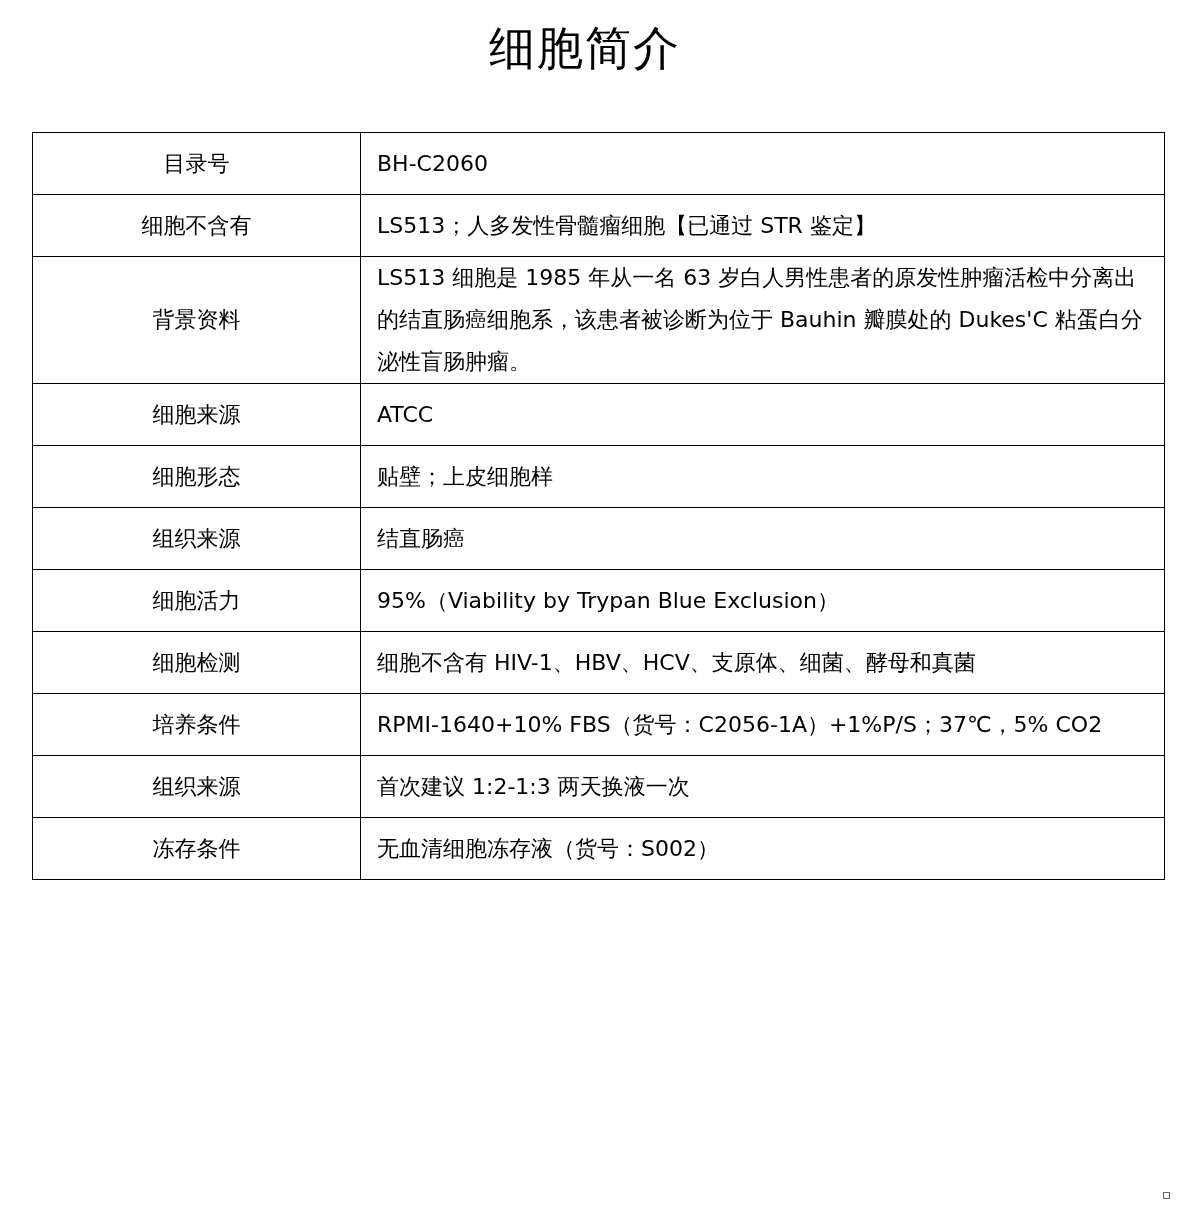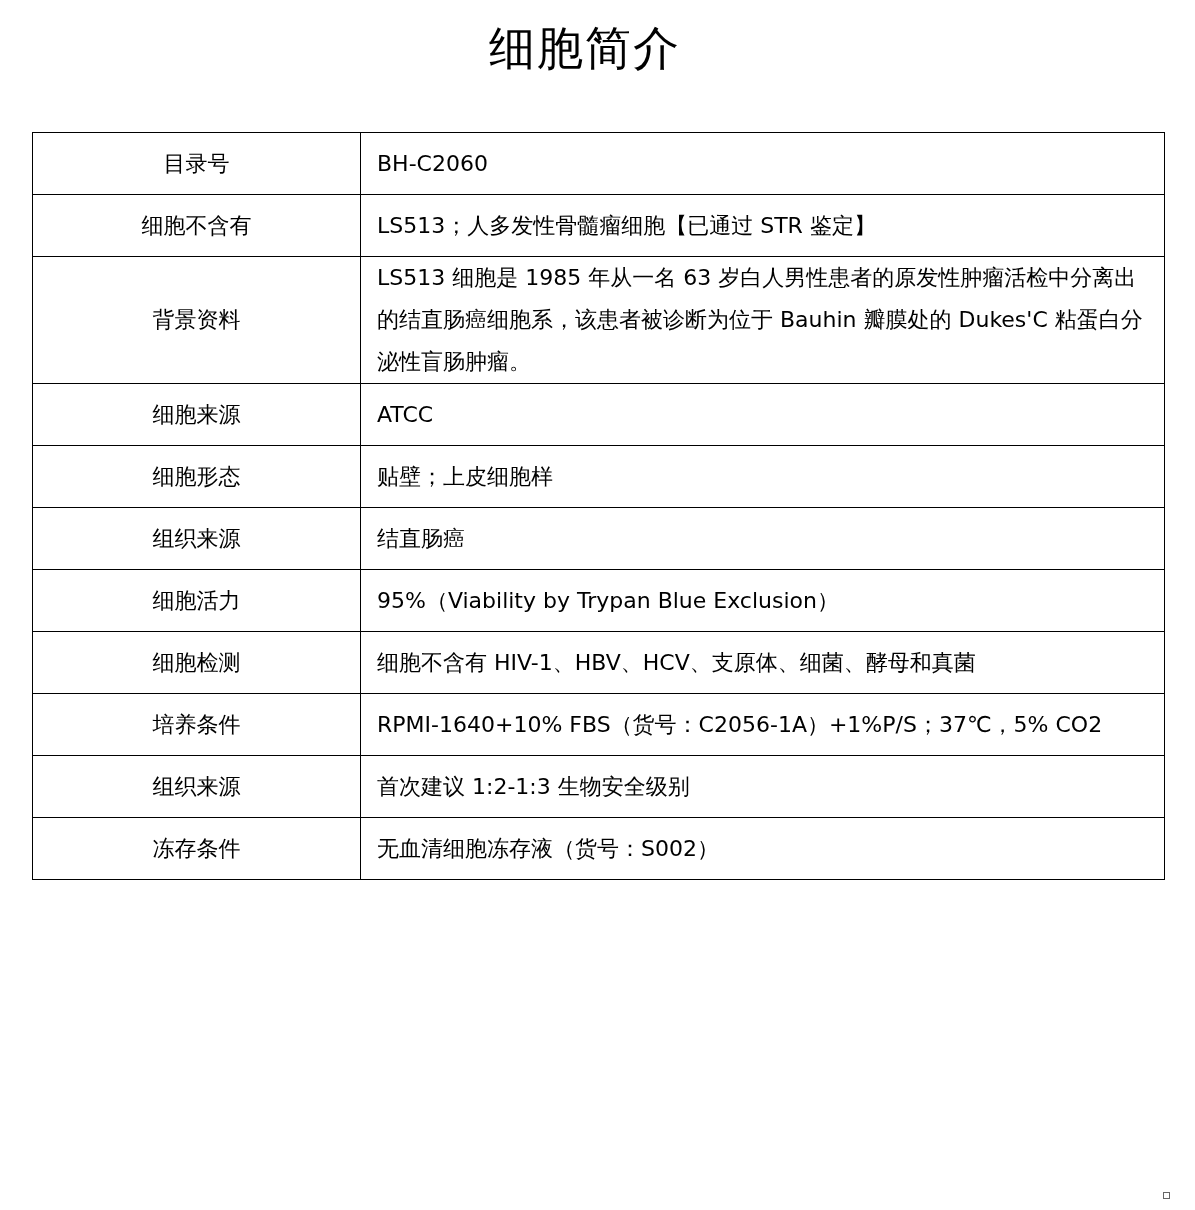--- a/index.html
+++ b/index.html
@@ -66,21 +66,21 @@
     <tr>
       <td class="label">细胞检测</td>
       <td class="value">细胞不含有 HIV-1、HBV、HCV、支原体、细菌、酵母和真菌</td>
     </tr>
     <tr>
       <td class="label">培养条件</td>
       <td class="value">RPMI-1640+10% FBS（货号：C2056-1A）+1%P/S；37℃，5% CO2</td>
     </tr>
     <tr>
       <td class="label">组织来源</td>
-      <td class="value">首次建议 1:2-1:3  生物安全级别</td>
+      <td class="value">首次建议 1:2-1:3  两天换液一次</td>
     </tr>
     <tr>
       <td class="label">冻存条件</td>
       <td class="value">无血清细胞冻存液（货号：S002）</td>
     </tr>
   </tbody>
 </table>
 
 <div class="corner-mark"></div>
 

